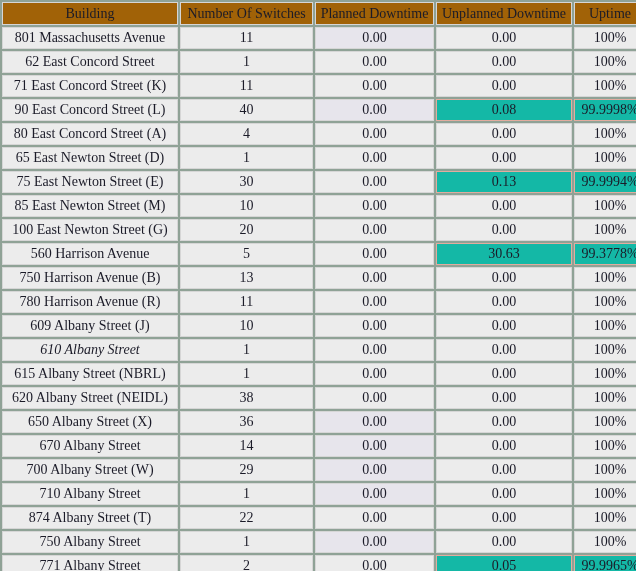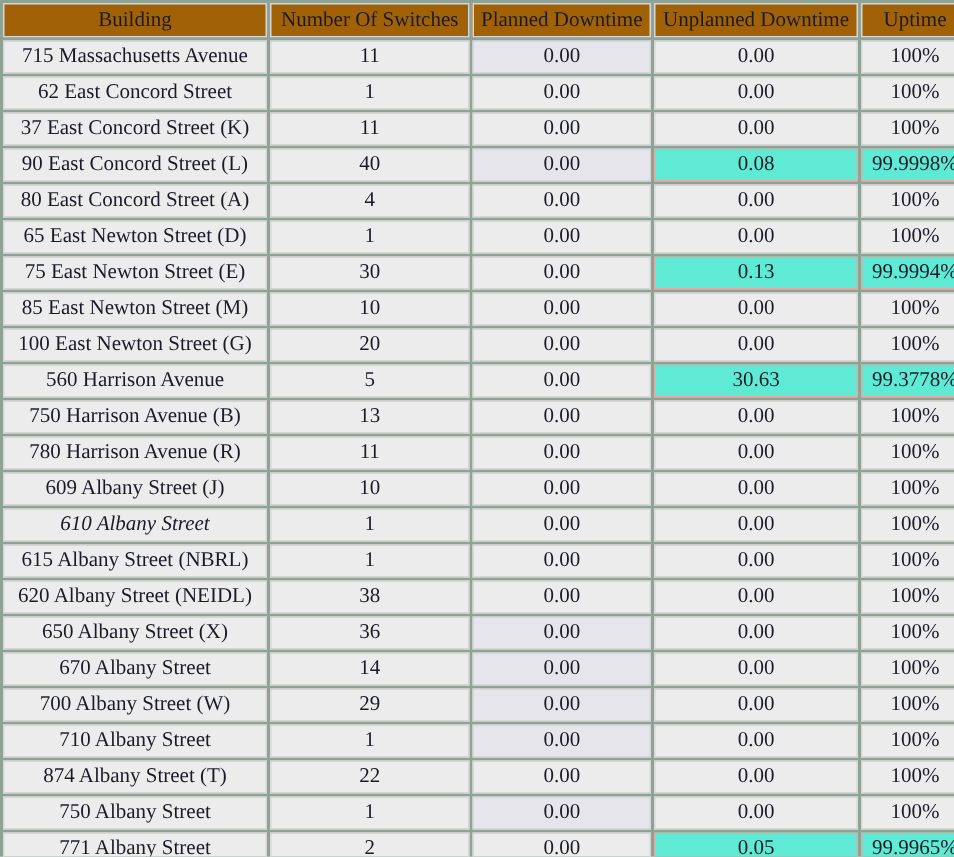--- a/index.html
+++ b/index.html
@@ -52,21 +52,21 @@
     height: 19px;
   }
 
   
   #uptime-table td.tint-lavender {
     background: #E7E5EC;
   }
 
   
   #uptime-table td.tint-pink {
-    background: #5eead4;
+    background: #14b8a6;
     border-color: #E2AC9F;
   }
 
   
   td.row-marker-cell {
     position: relative;
     font-style: italic;
   }
   td.row-marker-cell::before {
     content: "";
@@ -93,35 +93,35 @@
     <tr>
       <th>Building</th>
       <th>Number Of Switches</th>
       <th>Planned Downtime</th>
       <th>Unplanned Downtime</th>
       <th>Uptime</th>
     </tr>
   </thead>
   <tbody id="uptime-table-body">
       <tr>
-        <td>715 Massachusetts Avenue</td>
+        <td>801 Massachusetts Avenue</td>
         <td>11</td>
         <td class="tint-lavender">0.00</td>
         <td>0.00</td>
         <td>100%</td>
       </tr>
       <tr>
         <td>62 East Concord Street</td>
         <td>1</td>
         <td>0.00</td>
         <td>0.00</td>
         <td>100%</td>
       </tr>
       <tr>
-        <td>37 East Concord Street (K)</td>
+        <td>71 East Concord Street (K)</td>
         <td>11</td>
         <td>0.00</td>
         <td>0.00</td>
         <td>100%</td>
       </tr>
       <tr>
         <td>90 East Concord Street (L)</td>
         <td>40</td>
         <td class="tint-lavender">0.00</td>
         <td class="tint-pink">0.08</td>

